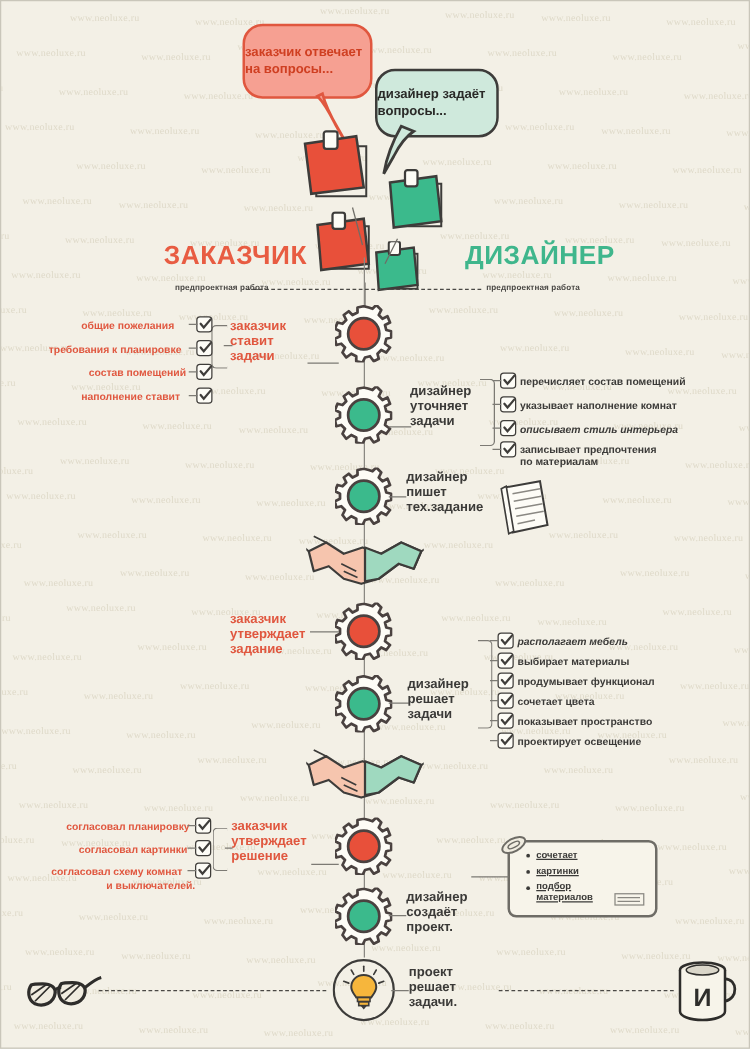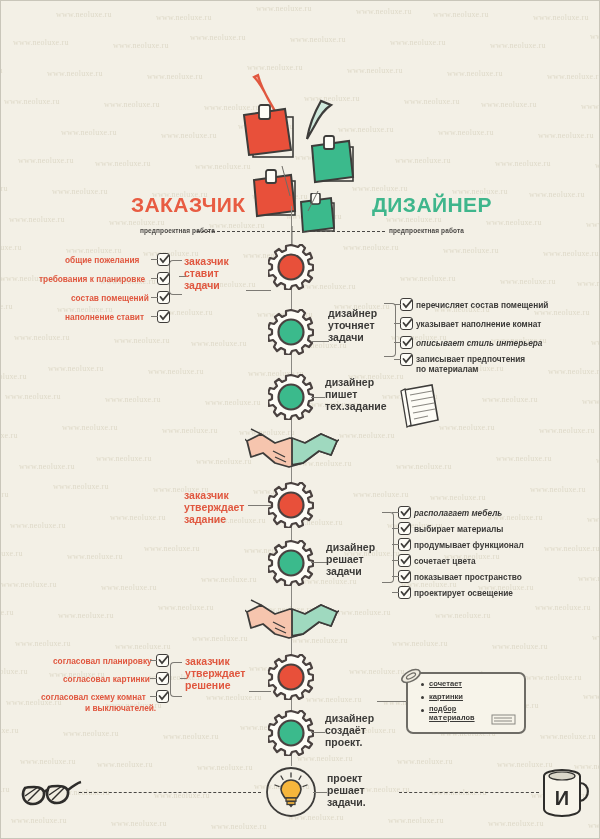--- a/index.html
+++ b/index.html
@@ -248,24 +248,34 @@
       <div class="wm" style="left: 530px; top: 789.571px;">www.neoluxe.ru</div>
       <div class="wm" style="left: 10px; top: 815.143px;">www.neoluxe.ru</div>
       <div class="wm" style="left: 110px; top: 817.857px;">www.neoluxe.ru</div>
       <div class="wm" style="left: 210px; top: 820.571px;">www.neoluxe.ru</div>
       <div class="wm" style="left: 287px; top: 812.286px;">www.neoluxe.ru</div>
       <div class="wm" style="left: 387px; top: 815px;">www.neoluxe.ru</div>
       <div class="wm" style="left: 487px; top: 817.714px;">www.neoluxe.ru</div>
       <div class="wm" style="left: 587px; top: 820.429px;">www.neoluxe.ru</div>
     </div>
 
+  <div class="bub c" style="left:193px;top:18px;width:104px;height:60px;">
+    <span>заказчик
+отвечает
+на вопросы...</span>
+  </div>
   <svg class="abs" style="left:245px;top:70px;width:40px;height:50px;">
     <path d="M12,4 C16,20 24,30 30,42 L22,28 C18,20 14,12 8,6 Z" fill="#f6a092" stroke="#e0573f" stroke-width="2.2"></path>
   </svg>
 
+  <div class="bub d" style="left:299px;top:54px;width:99px;height:55px;">
+    <span>дизайнер
+задаёт
+вопросы...</span>
+  </div>
   <svg class="abs" style="left:300px;top:98px;width:40px;height:48px;">
     <path d="M20,2 C12,16 8,28 6,40 L14,26 C18,18 24,10 30,6 Z" fill="#cfe9dc" stroke="#3d3c3a" stroke-width="2.2"></path>
   </svg>
 
   <svg class="note" style="left:238px;top:102px;width:62px;height:62px;">
     <rect x="14" y="14" width="40" height="40" fill="none" stroke="#3d3c3a" stroke-width="1.6"></rect>
     <polygon points="5,12 46,6 52,47 10,52" fill="#e8503a" stroke="#3d3c3a" stroke-width="2"></polygon>
     <rect x="20" y="2" width="11" height="14" rx="2" fill="#fdfcf6" stroke="#3d3c3a" stroke-width="1.8"></rect>
   </svg>
   <svg class="note" style="left:248px;top:168px;width:56px;height:56px;">
@@ -568,21 +578,21 @@
   <svg class="abs" style="left:490px;top:713px;width:26px;height:12px;">
     <rect x="1" y="1" width="23" height="9" fill="none" stroke="#8a8882" stroke-width="1"></rect>
     <line x1="3" y1="4" x2="21" y2="4" stroke="#8a8882" stroke-width="1"></line>
     <line x1="3" y1="7" x2="21" y2="7" stroke="#8a8882" stroke-width="1"></line>
   </svg>
   <div class="bdot" style="left:420px;top:682px;"></div>
   <div class="bitem u" style="left:428px;top:678px;">сочетает</div>
   <div class="bdot" style="left:420px;top:695px;"></div>
   <div class="bitem u" style="left:428px;top:691px;">картинки</div>
   <div class="bdot" style="left:420px;top:708px;"></div>
-  <div class="bitem u" style="left:428px;top:704px;white-space:pre-line;line-height:1.15;font-family:Liberation Mono, monospace;">подбор
+  <div class="bitem u" style="left:428px;top:704px;white-space:pre-line;line-height:1.15;">подбор
 материалов</div>
   <div class="ln lnh" style="left:376px;top:700px;width:30px;"></div>
 
   <svg class="abs" style="left:265px;top:765px;width:50px;height:52px;">
     <circle cx="25" cy="26" r="24" fill="none" stroke="#3d3c3a" stroke-width="1.8"></circle>
     <path d="M25,14 C19,14 15,18.5 15,23.5 C15,27 17.5,29.5 19,32 L31,32 C32.5,29.5 35,27 35,23.5 C35,18.5 31,14 25,14 Z" fill="#f6b63c" stroke="#3d3c3a" stroke-width="1.6"></path>
     <rect x="20" y="32" width="10" height="3.2" fill="#f6b63c" stroke="#3d3c3a" stroke-width="1.3"></rect>
     <rect x="21" y="35.5" width="8" height="3" fill="#f6b63c" stroke="#3d3c3a" stroke-width="1.3"></rect>
     <path d="M22.5,38.5 L27.5,38.5 L25,41.5 Z" fill="#3d3c3a"></path>
     <g stroke="#3d3c3a" stroke-width="1.3" stroke-linecap="round">

